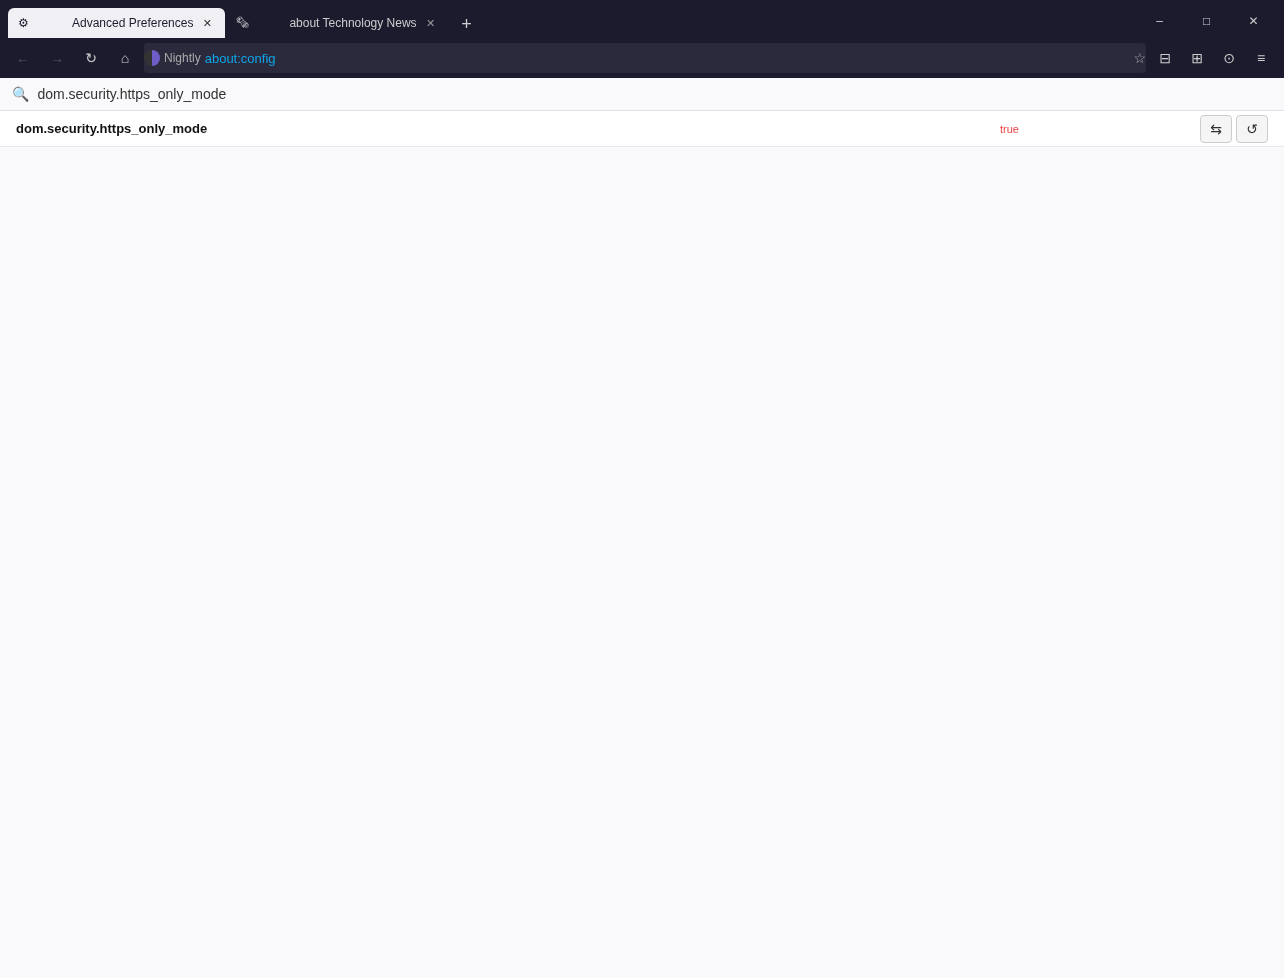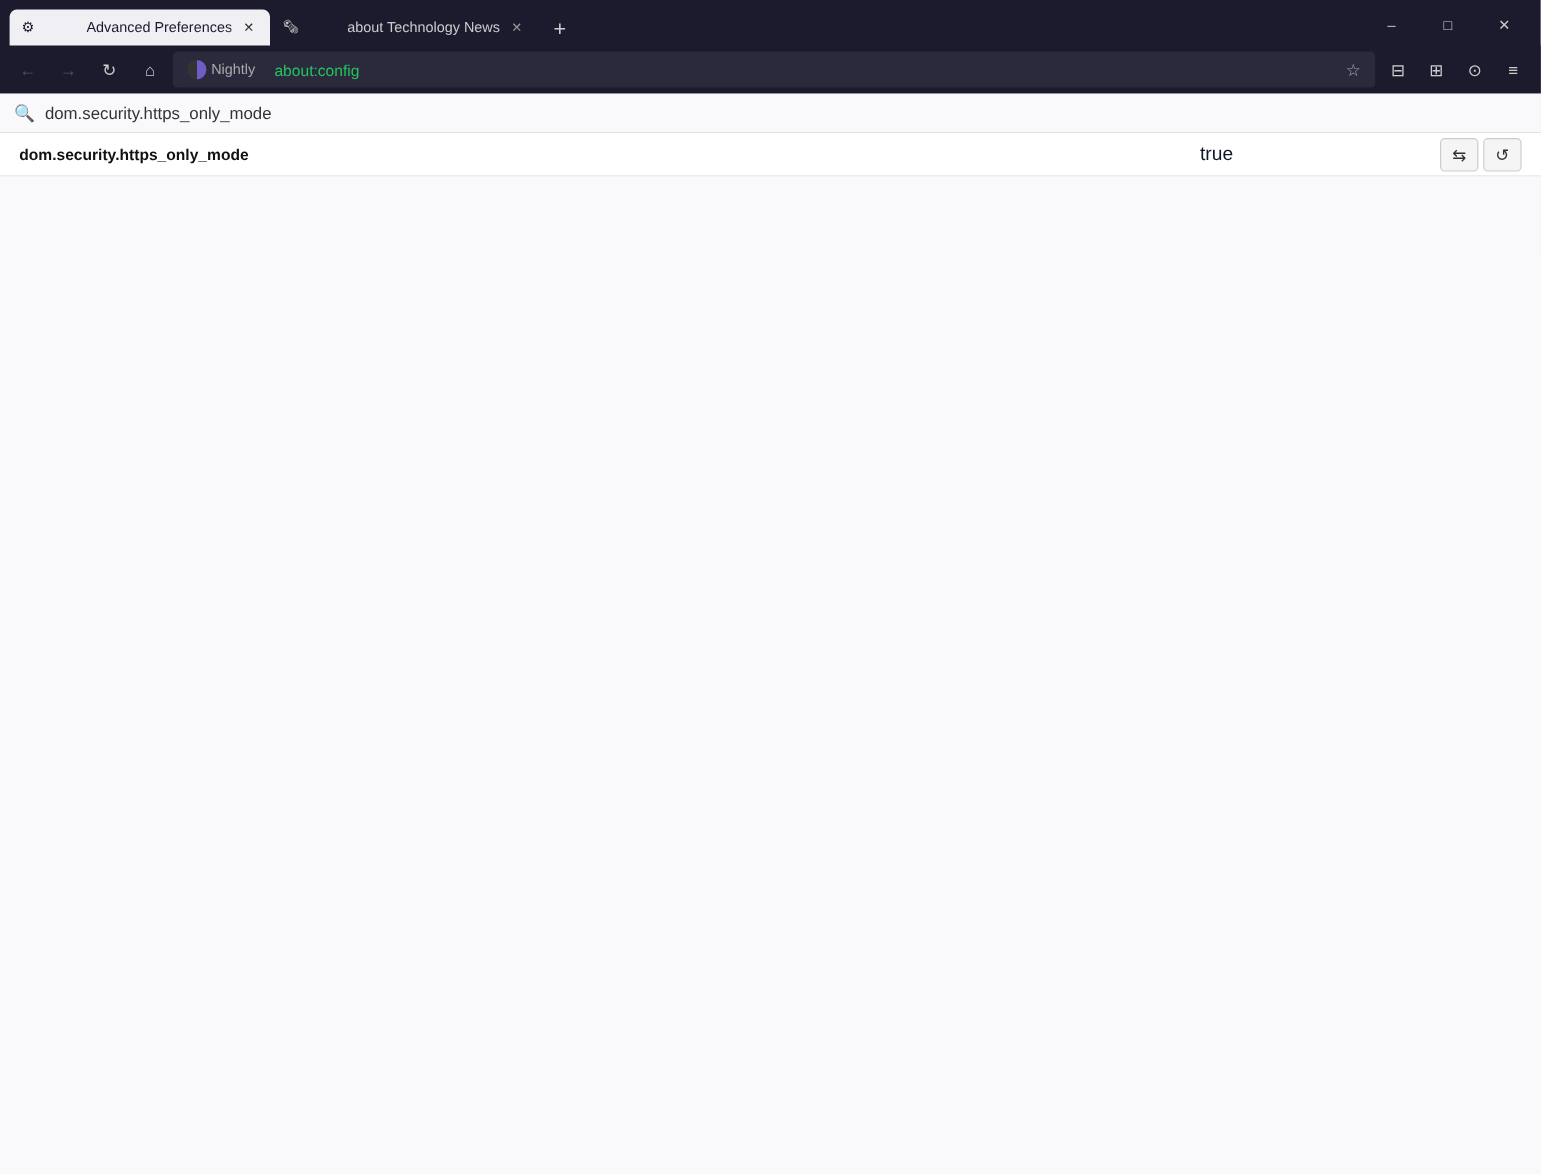--- a/index.html
+++ b/index.html
@@ -132,23 +132,23 @@
       flex-shrink: 0;
     }
     .nav-btn.disabled { color: #555; cursor: default; }
 
     .address-bar-container {
       flex: 1;
       display: flex;
       align-items: center;
       background: #2b2a3d;
       border-radius: 4px;
-      padding: 0 12px;
+      padding: 0 0;
       height: 30px;
-      gap: 16px;
+      gap: 4px;
     }
 
     .nightly-badge {
       display: flex;
       align-items: center;
       gap: 4px;
       color: #aaa;
       font-size: 12px;
       flex-shrink: 0;
     }
@@ -159,21 +159,21 @@
       background: conic-gradient(#6e5dc6 50%, #333 50%);
       border-radius: 50%;
       flex-shrink: 0;
     }
 
     .address-input {
       flex: 1;
       background: transparent;
       border: none;
       outline: none;
-      color: #22c55e;
+      color: #0ea5e9;
       font-size: 13px;
     }
 
     .star-btn {
       color: #aaa;
       font-size: 14px;
       cursor: pointer;
     }
 
     .toolbar-right {
@@ -243,22 +243,22 @@
 
     .pref-name {
       flex: 1;
       font-size: 13px;
       font-weight: bold;
       color: #111;
     }
 
     .pref-value {
       width: 200px;
-      font-size: 16px;
-      color: #0f172a;
+      font-size: 11px;
+      color: #ef4444;
     }
 
     .pref-actions {
       display: flex;
       align-items: center;
       gap: 4px;
     }
 
     .pref-action-btn {
       width: 32px;

